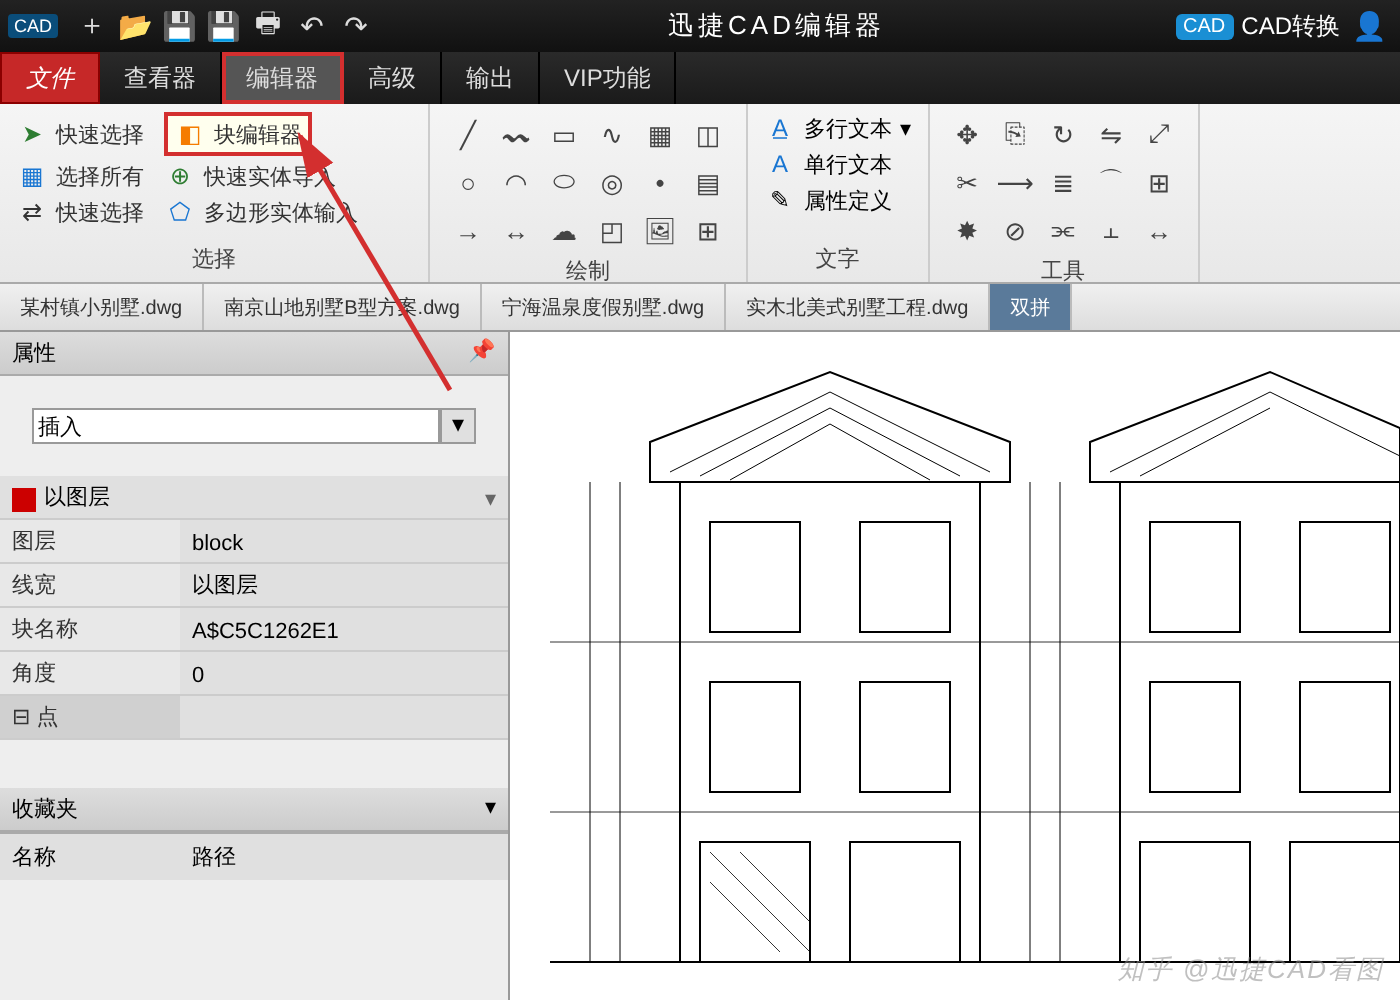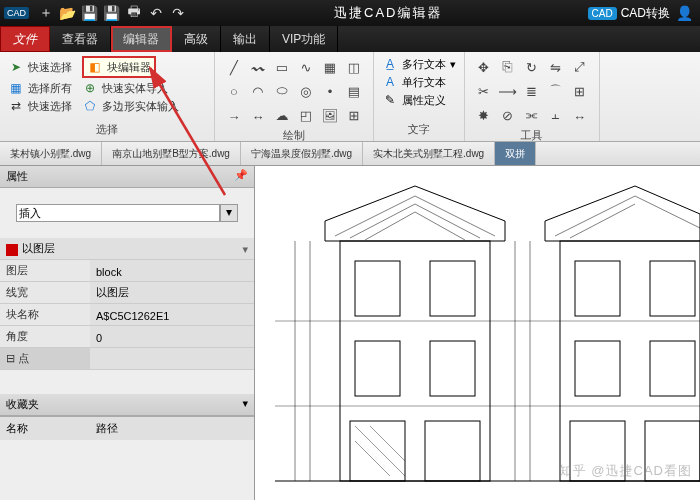--- a/index.html
+++ b/index.html
@@ -42,21 +42,21 @@
 .prop-row .k { width:90px; padding:3px 6px; background:#e8e8e8; color:#333;}
 .prop-row .v { flex:1; padding:3px 6px; background:#e0e0e0; display:flex; align-items:flex-end; gap:4px;}
 .prop-row.group .k { background:#d0d0d0; font-weight:normal;}
 .swatch { width:12px; height:12px; background:#c00; display:inline-block;}
 .dn-arrow { margin-left:auto; color:#666;}
 .fav-hdr { display:flex; padding:4px 6px; font-size:11px; border-top:1px solid #aaa; background:#e0e0e0;}
 .fav-hdr span:first-child{width:90px;}
 .canvas { flex:1; background:#fff; position:relative; overflow:hidden;}
 .canvas svg { position:absolute; top:0; left:0;}
 .arrow { position:absolute; top:50px; left:140px; pointer-events:none; z-index:10;}
-.watermark { position:absolute; right:8px; bottom:20px; color:rgba(140,140,140,0.55); font-size:13px; letter-spacing:1px;}
+.watermark { position:absolute; right:8px; bottom:6px; color:rgba(140,140,140,0.55); font-size:13px; letter-spacing:1px;font-style:italic;}
 </style>
 </head>
 <body>
 
 <div class="titlebar">
   <span class="logo">CAD</span>
   <span class="tb-icon">＋</span>
   <span class="tb-icon">📂</span>
   <span class="tb-icon">💾</span>
   <span class="tb-icon">💾</span>

